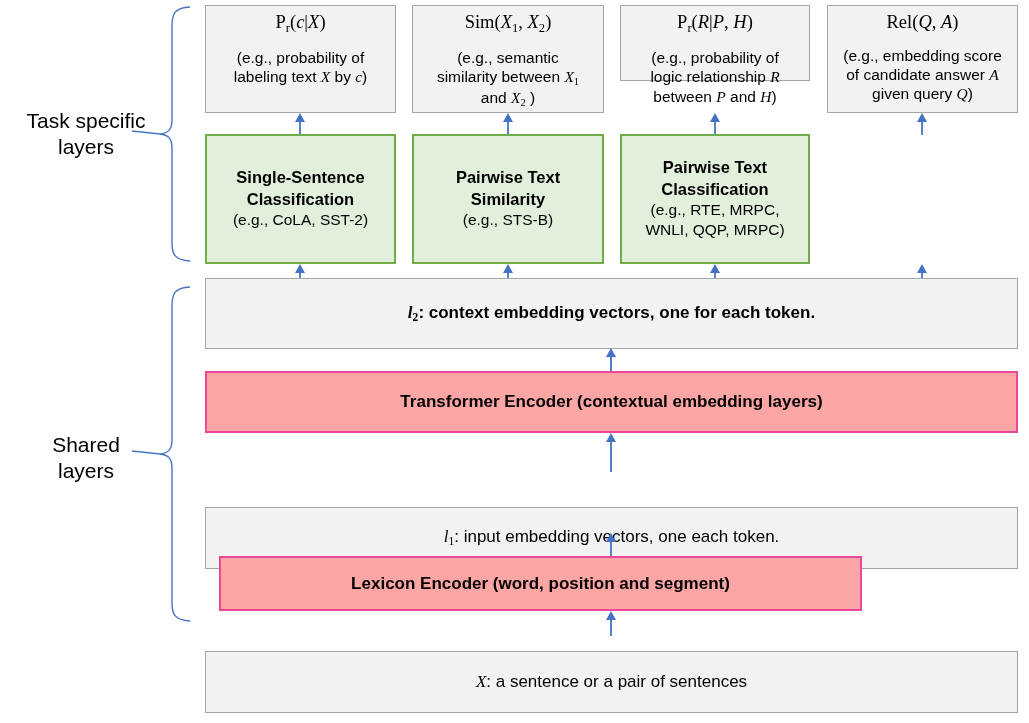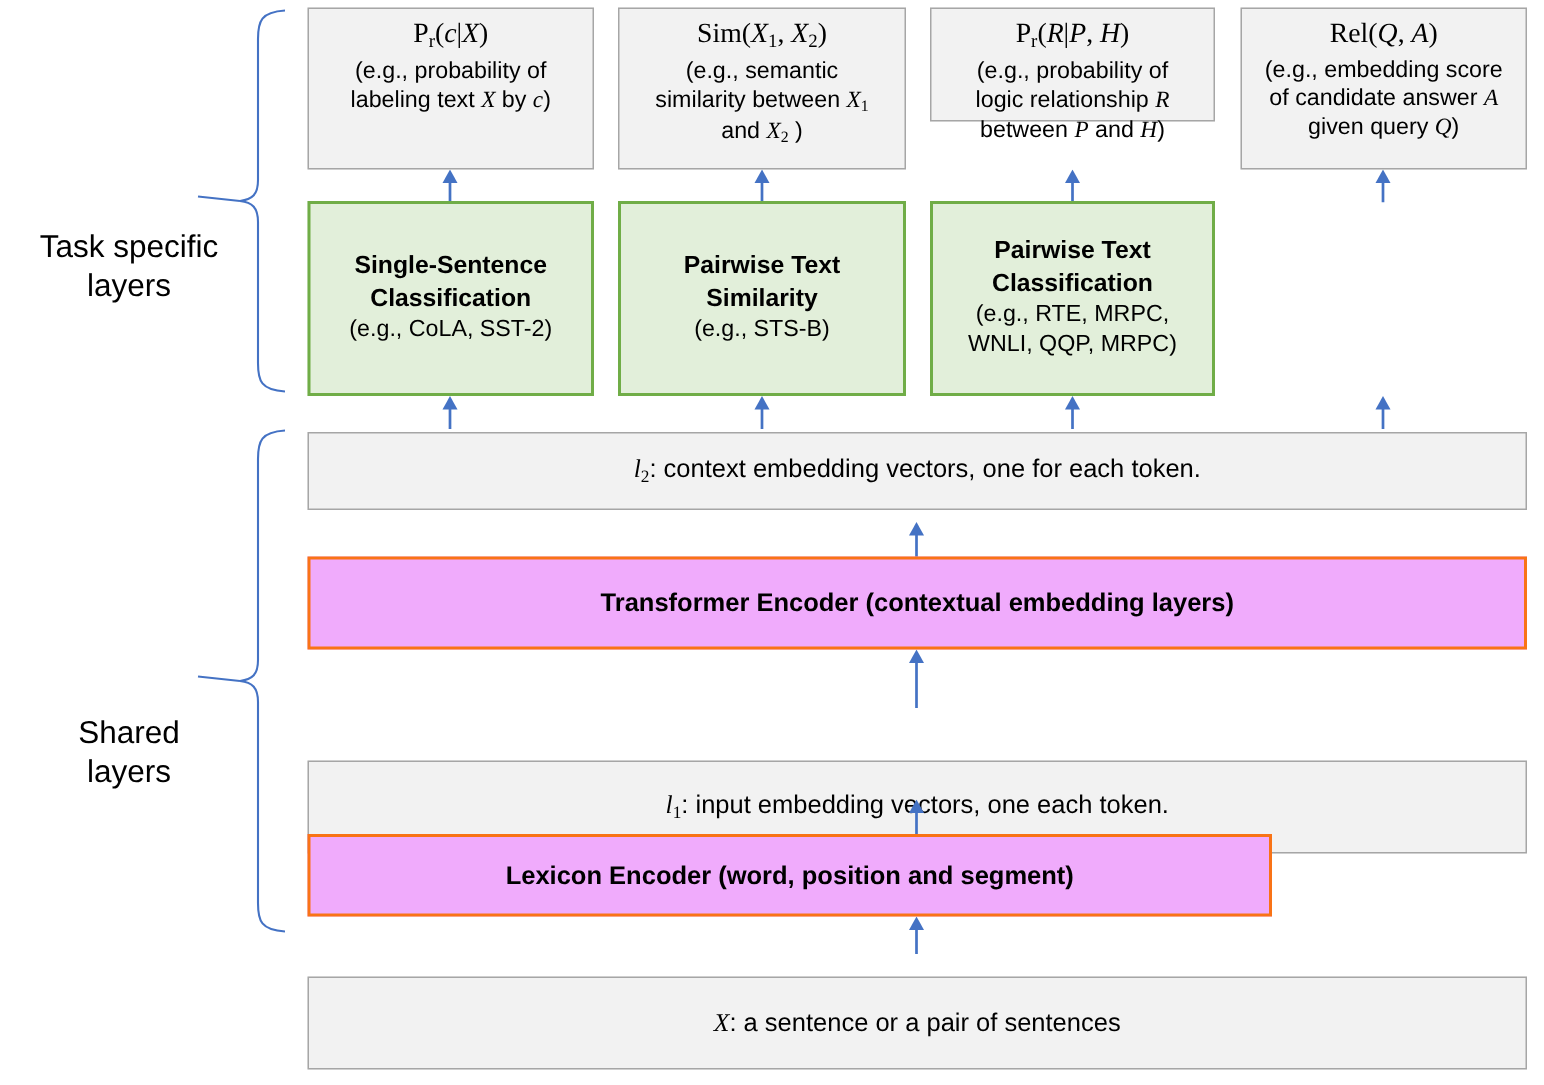--- a/index.html
+++ b/index.html
@@ -30,31 +30,31 @@
   }
   .box-gray {
     background: #f2f2f2;
     border: 1px solid #a6a6a6;
   }
   .box-green {
     background: #e2efda;
     border: 2px solid #70ad47;
   }
   .box-blue {
-    background: #f0abfc;
-    border: 2px solid #f97316;
+    background: #fca5a5;
+    border: 2px solid #ec4899;
   }
   .out-box {
     font-size: 15.5px;
     padding: 5px 6px 0 6px;
     justify-content: flex-start;
   }
   .out-title {
     font-size: 18.5px;
-    margin-bottom: 2px;
+    margin-bottom: 12px;
     white-space: nowrap;
   }
   .out-desc {
     font-size: 15.5px;
   }
   .task-title {
     font-weight: bold;
     font-size: 16.5px;
     line-height: 1.3;
   }
@@ -83,21 +83,20 @@
   }
   .arrow {
     position: absolute;
   }
   .side-label {
     position: absolute;
     text-align: center;
     font-size: 21px;
     line-height: 1.25;
     color: #000000;
-    margin-top: 44px;
   }
   .brace {
     position: absolute;
   }
 </style>
 </head>
 <body>
 
 <div id="canvas">
 
@@ -219,21 +218,21 @@
   </svg>
   <svg class="arrow" style="left:708px; top:264px; width:14px; height:22px;" viewBox="0 0 14 22">
     <line x1="7" y1="22" x2="7" y2="7" stroke="#4472c4" stroke-width="1.8"></line>
     <polygon points="7,0 2,9 12,9" fill="#4472c4"></polygon>
   </svg>
   <svg class="arrow" style="left:915px; top:264px; width:14px; height:22px;" viewBox="0 0 14 22">
     <line x1="7" y1="22" x2="7" y2="7" stroke="#4472c4" stroke-width="1.8"></line>
     <polygon points="7,0 2,9 12,9" fill="#4472c4"></polygon>
   </svg>
 
-  <div class="box box-gray" style="left:205px; top:288px; width:813px; height:52px;">
+  <div class="box box-gray" style="left:205px; top:278px; width:813px; height:71px;font-weight:bold;">
     <div class="shared-label-plain">
       <span class="mvar">l</span><span class="mup sub">2</span>: context embedding vectors, one for each token.
     </div>
   </div>
 
   <svg class="arrow" style="left:604px; top:348px; width:14px; height:24px;" viewBox="0 0 14 24">
     <line x1="7" y1="24" x2="7" y2="7" stroke="#4472c4" stroke-width="1.8"></line>
     <polygon points="7,0 2,9 12,9" fill="#4472c4"></polygon>
   </svg>
 
@@ -250,21 +249,21 @@
     <div class="shared-label-plain">
       <span class="mvar">l</span><span class="mup sub">1</span>: input embedding vectors, one each token.
     </div>
   </div>
 
   <svg class="arrow" style="left:604px; top:533px; width:14px; height:24px;" viewBox="0 0 14 24">
     <line x1="7" y1="24" x2="7" y2="7" stroke="#4472c4" stroke-width="1.8"></line>
     <polygon points="7,0 2,9 12,9" fill="#4472c4"></polygon>
   </svg>
 
-  <div class="box box-blue" style="left:205px; top:556px; width:643px; height:55px;">
+  <div class="box box-blue" style="left:219px; top:556px; width:643px; height:55px;">
     <div class="shared-label-bold">Lexicon Encoder (word, position and segment)</div>
   </div>
 
   <svg class="arrow" style="left:604px; top:611px; width:14px; height:25px;" viewBox="0 0 14 25">
     <line x1="7" y1="25" x2="7" y2="7" stroke="#4472c4" stroke-width="1.8"></line>
     <polygon points="7,0 2,9 12,9" fill="#4472c4"></polygon>
   </svg>
 
   <div class="box box-gray" style="left:205px; top:651px; width:813px; height:62px;">
     <div class="shared-label-plain">

